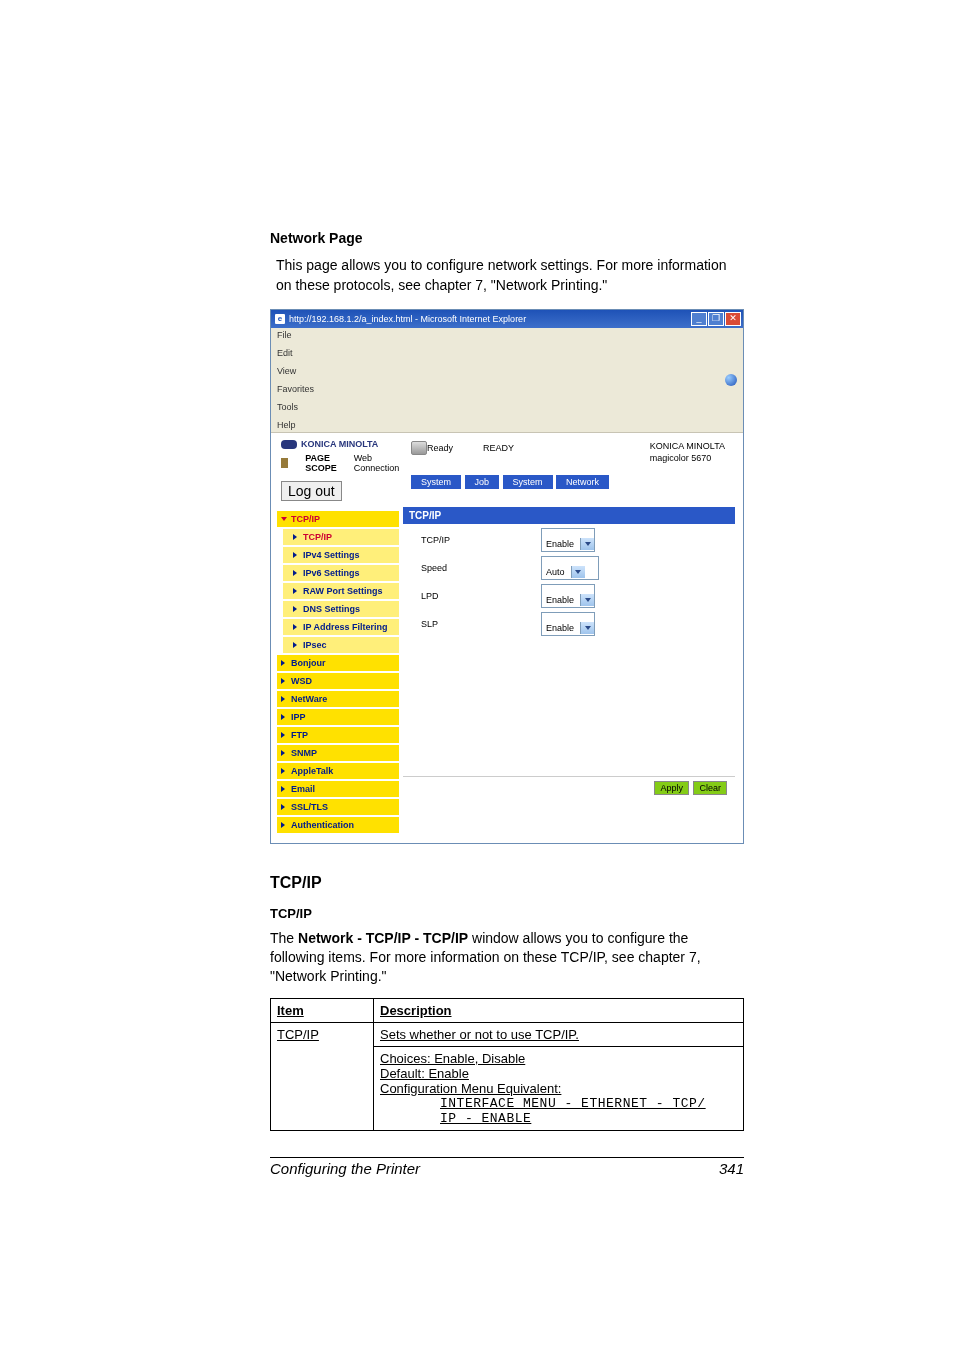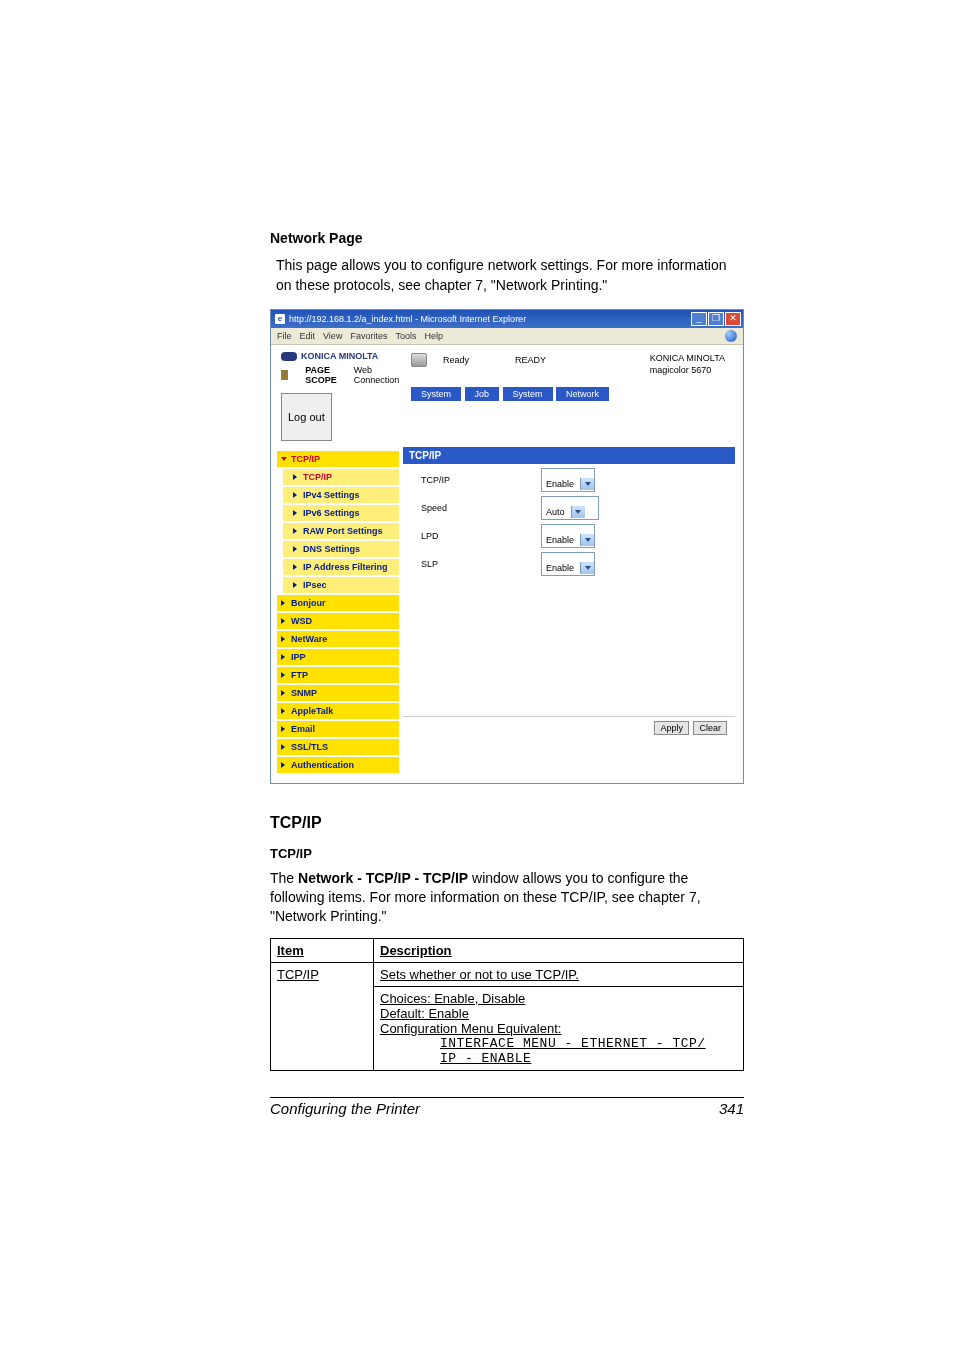--- a/index.html
+++ b/index.html
@@ -52,46 +52,46 @@
   .winbtn {
     width:14px; height:12px; border:1px solid #fff; background:#4f7fd0;
     color:#fff; font-size:9px; line-height:10px; text-align:center;
   }
   .winbtn.close { background:#d94b36; border-color:#fff; }
   .menubar {
     background:#ece9d8; padding:2px 6px; font-size:9px; color:#333;
     border-bottom:1px solid #c8c4b4;
     display:flex; justify-content:space-between; align-items:center;
   }
-  .menubar-left { display:flex; gap:8px; }
+  .menubar-left { display:flex; gap:8px;flex-direction:column; }
   .ie-logo {
     width:12px;height:12px;border-radius:6px;background:radial-gradient(circle at 30% 30%,#9cf,#1e52b7);
   }
   .content-area {
     background:#fff;
     display:flex;
     flex-direction:column;
   }
   .header-row {
     display:flex; align-items:flex-start; padding:6px 10px 0 10px;
     position:relative;
   }
   .brand {
     display:flex; flex-direction:column; gap:4px; width:120px;
   }
   .km-logo { display:flex; align-items:center; gap:4px; font-size:9px; font-weight:bold; color:#28367c;}
   .km-oval { width:16px;height:9px;border-radius:4px;background:#28367c;display:inline-block;}
   .pagescope { display:flex; align-items:center; gap:17px; font-size:9px; color:#000;}
   .ps-icon { width:10px;height:10px;background:#967a3a;display:inline-block;}
-  .ready-chunk { display:flex; align-items:center; gap:16px; margin-left:10px; margin-top:2px;}
+  .ready-chunk { display:flex; align-items:center; gap:0; margin-left:10px; margin-top:2px;}
   .printer-glyph { width:14px;height:12px;background:linear-gradient(#ddd,#999);border-radius:2px;display:inline-block; border:1px solid #888;}
   .device-right { position:absolute; right:18px; top:8px; font-size:9px; line-height:1.3; text-align:left;}
   .logout-row { padding:8px 10px 6px 10px;}
   .logout-btn {
-    font-size:11px; padding:17px 6px; border:1px solid #888; background:#efefef;
+    font-size:14px; padding:1px 6px; border:1px solid #888; background:#efefef;
   }
   .tabs-row { position:absolute; left:140px; top:42px;}
   .tabbtn {
     display:inline-block; color:#fff; background:#2a58c7; font-size:9px;
     padding:2px 10px; margin-right:1px; cursor:pointer;
   }
 
   .main-split { display:flex; }
   .sidebar { width:122px; padding:4px 4px 8px 6px; }
   .nav-item, .nav-sub {
@@ -130,21 +130,21 @@
   .drop .caret {
     width:13px; height:12px; margin-left:6px;
     background:linear-gradient(#cde3fb,#9fc4ec);
     display:inline-flex; align-items:center; justify-content:center;
     border-left:1px solid #7f9db9;
   }
   .drop .caret::after {
     content:''; width:0;height:0;border-left:3px solid transparent;border-right:3px solid transparent;border-top:4px solid #2a4a88;
   }
   .pane-buttons { text-align:right; padding:4px 8px 6px 0; border-top:1px solid #ccc; margin-top:140px;}
-  .mini-btn { font-size:9px; border:1px solid #888; background:#e5e5e5; padding:1px 5px; margin-left:2px;}
+  .mini-btn { font-size:9px; border:1px solid #888; background:#84cc16; padding:1px 5px; margin-left:2px;}
 
   
   h3.sub-heading { font-size:16px; font-weight:bold; margin:0 0 14px 0;}
   h4.sub-sub { font-size:13px; font-weight:bold; margin:0 0 8px 0;}
   .body-text { font-size:14px; line-height:1.35; margin:0 0 12px 0;}
 
   table.spec {
     border-collapse:collapse; width:100%; font-size:13px;text-decoration:underline;
   }
   table.spec th, table.spec td {

